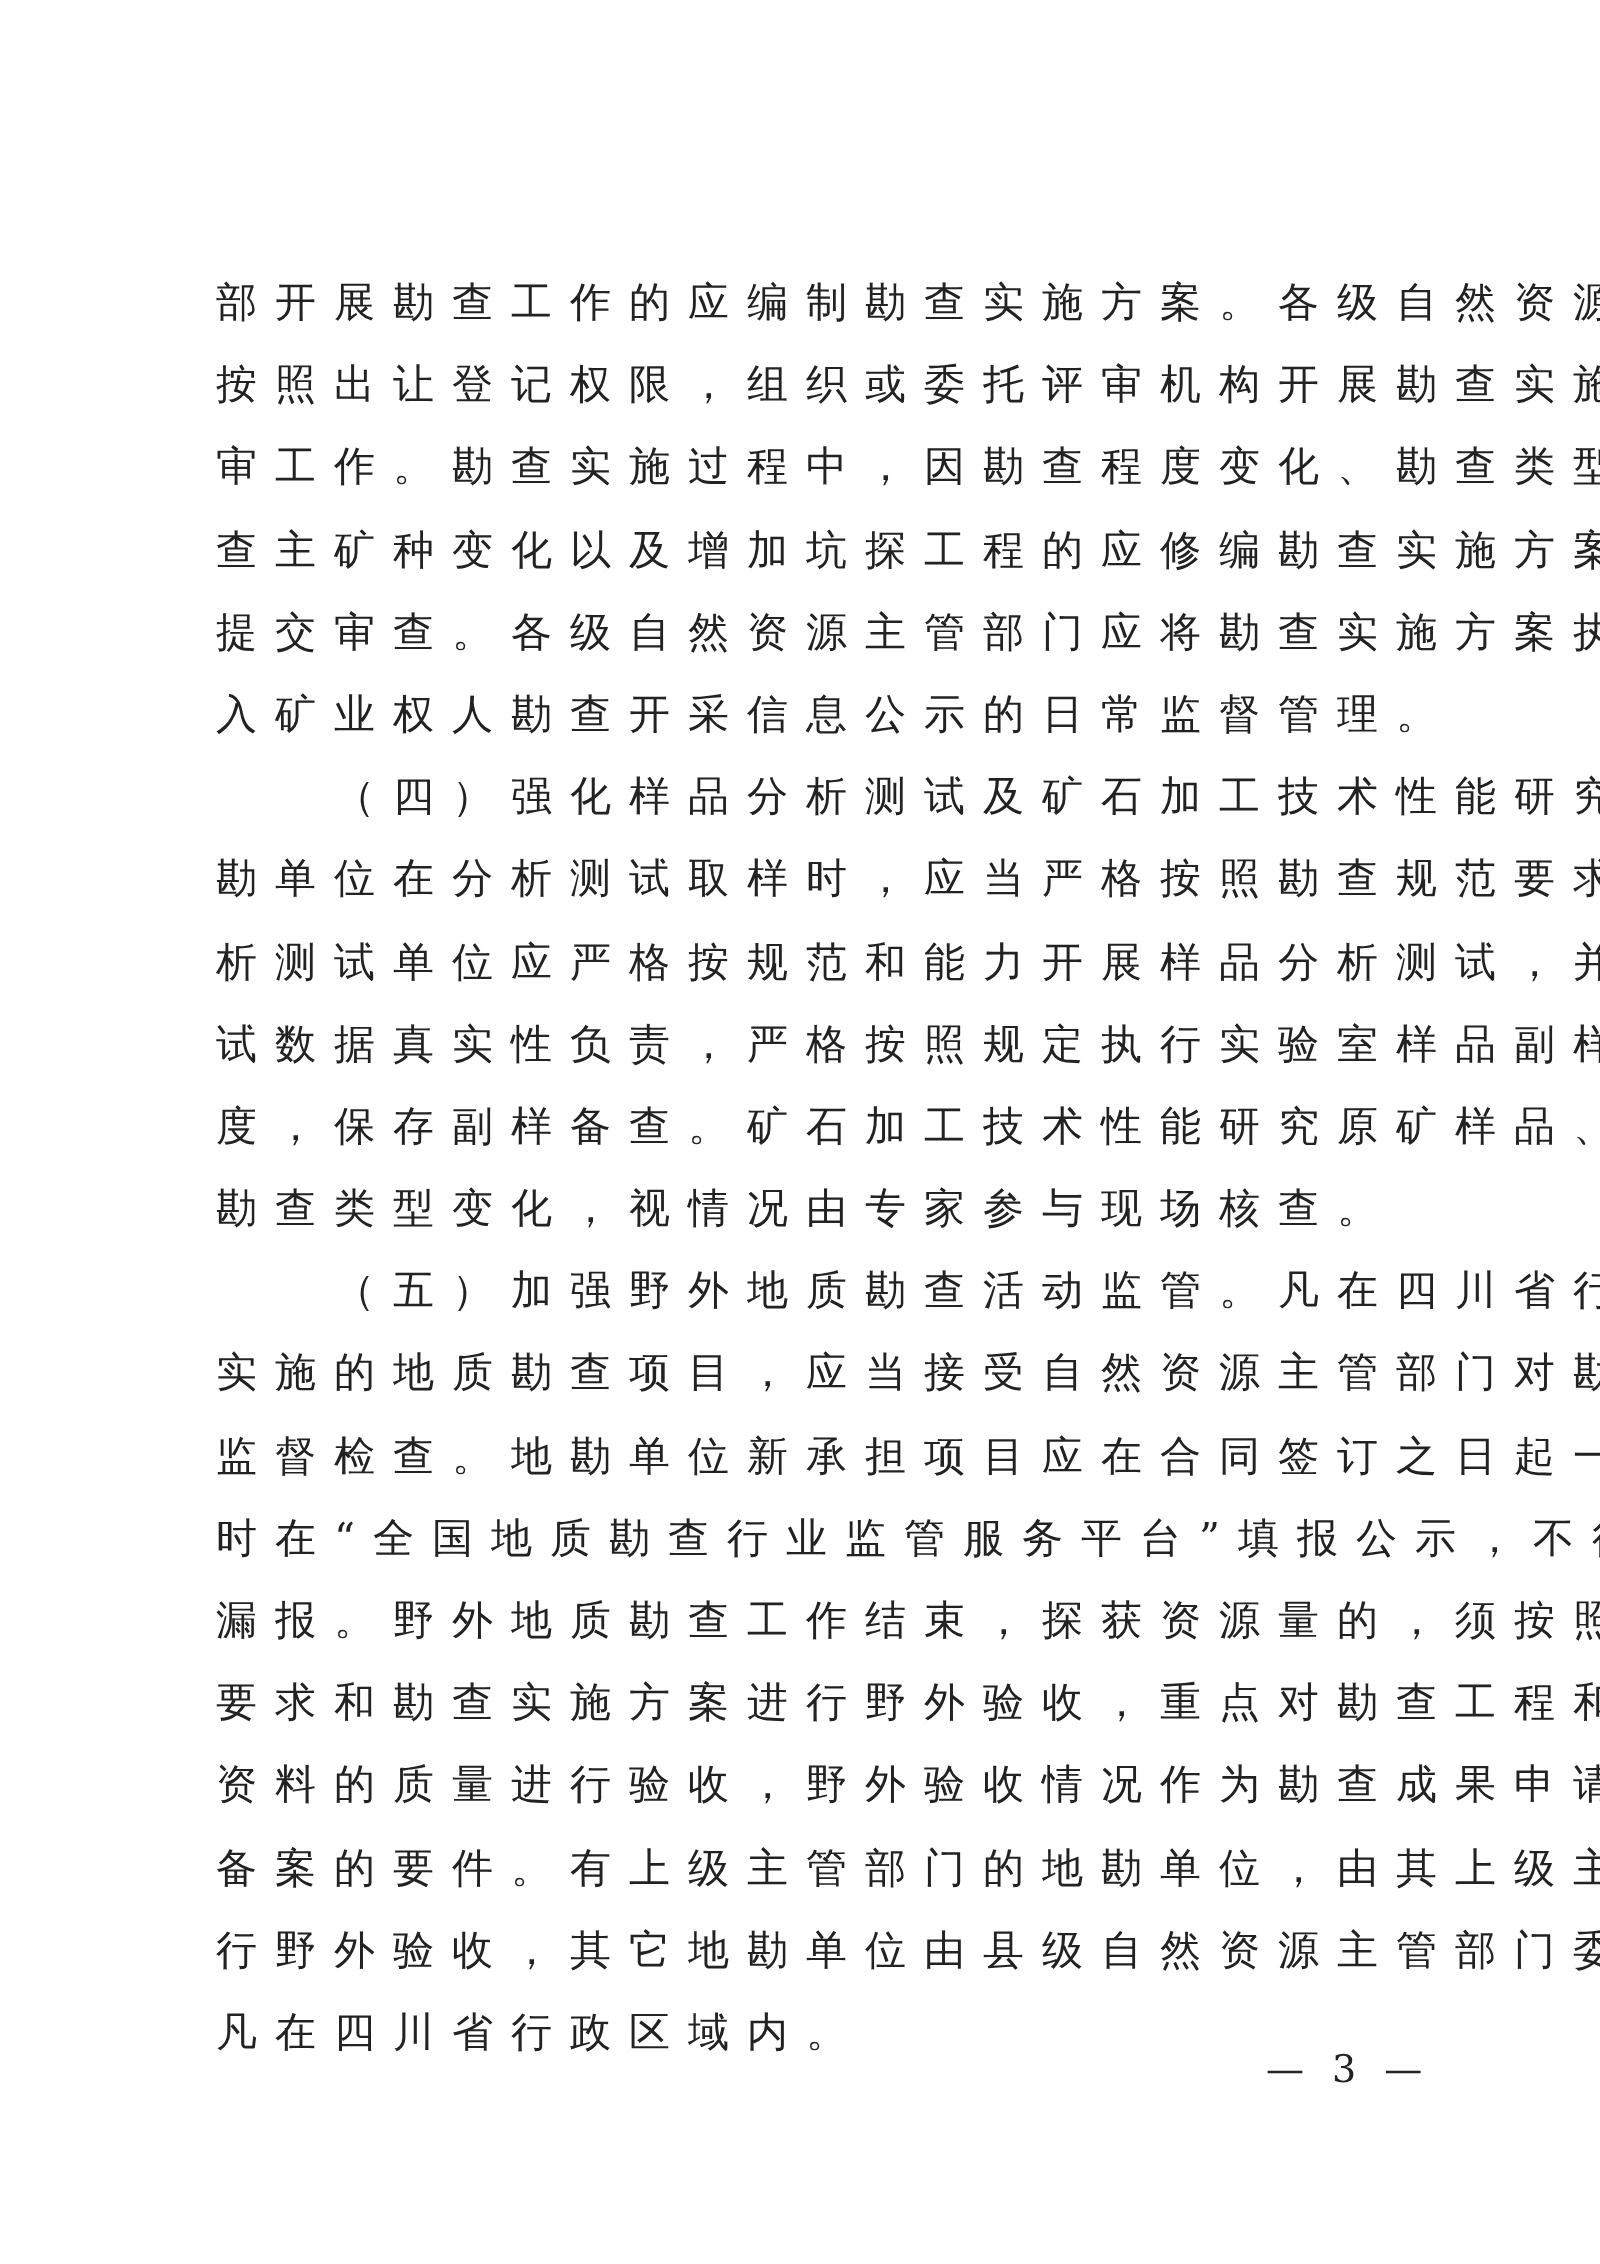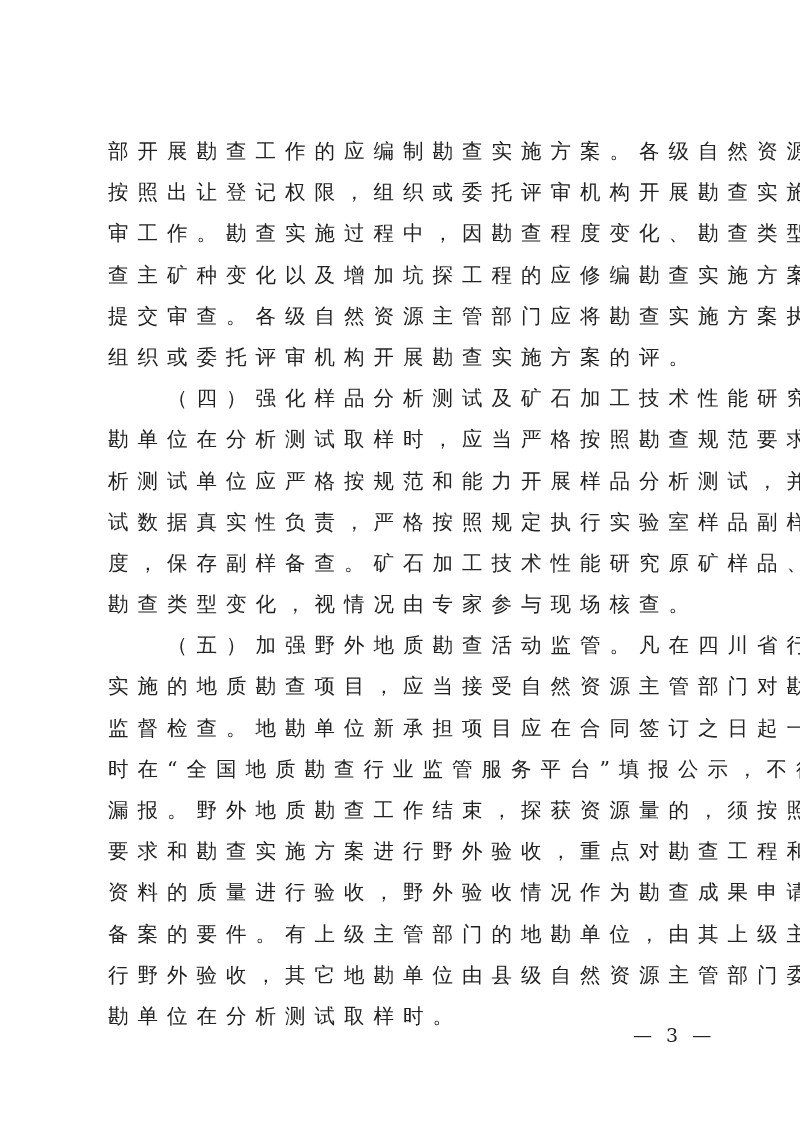--- a/index.html
+++ b/index.html
@@ -50,32 +50,32 @@
 </head>
 <body>
 
 <div class="page">
   <div class="body-text">
     <div class="line">部开展勘查工作的应编制勘查实施方案。各级自然资源主管部门</div>
     <div class="line">按照出让登记权限，组织或委托评审机构开展勘查实施方案的评</div>
     <div class="line">审工作。勘查实施过程中，因勘查程度变化、勘查类型变化、勘</div>
     <div class="line">查主矿种变化以及增加坑探工程的应修编勘查实施方案并重新</div>
     <div class="line">提交审查。各级自然资源主管部门应将勘查实施方案执行情况纳</div>
-    <div class="line">组织或委托评审机构开展勘查实施方案的评。</div>
+    <div class="line">入矿业权人勘查开采信息公示的日常监督管理。</div>
     <div class="line">　　（四）强化样品分析测试及矿石加工技术性能研究质量。地</div>
     <div class="line">勘单位在分析测试取样时，应当严格按照勘查规范要求执行。分</div>
     <div class="line">析测试单位应严格按规范和能力开展样品分析测试，并对分析测</div>
     <div class="line">试数据真实性负责，严格按照规定执行实验室样品副样保存制</div>
     <div class="line">度，保存副样备查。矿石加工技术性能研究原矿样品、精矿及尾</div>
     <div class="line">勘查类型变化，视情况由专家参与现场核查。</div>
     <div class="line">　　（五）加强野外地质勘查活动监管。凡在四川省行政区域内</div>
     <div class="line">实施的地质勘查项目，应当接受自然资源主管部门对勘查活动的</div>
     <div class="line">监督检查。地勘单位新承担项目应在合同签订之日起一个月内及</div>
     <div class="line">时在“全国地质勘查行业监管服务平台”填报公示，不得迟报、</div>
     <div class="line">漏报。野外地质勘查工作结束，探获资源量的，须按照有关标准</div>
     <div class="line">要求和勘查实施方案进行野外验收，重点对勘查工程和原始地质</div>
     <div class="line">资料的质量进行验收，野外验收情况作为勘查成果申请储量评审</div>
     <div class="line">备案的要件。有上级主管部门的地勘单位，由其上级主管部门进</div>
     <div class="line">行野外验收，其它地勘单位由县级自然资源主管部门委托专家或</div>
-    <div class="line">勘单位在分析测试取样时。</div>
+    <div class="line">凡在四川省行政区域内。</div>
   </div>
   <div class="page-number">— 3 —</div>
 </div>
 
 </body></html>

